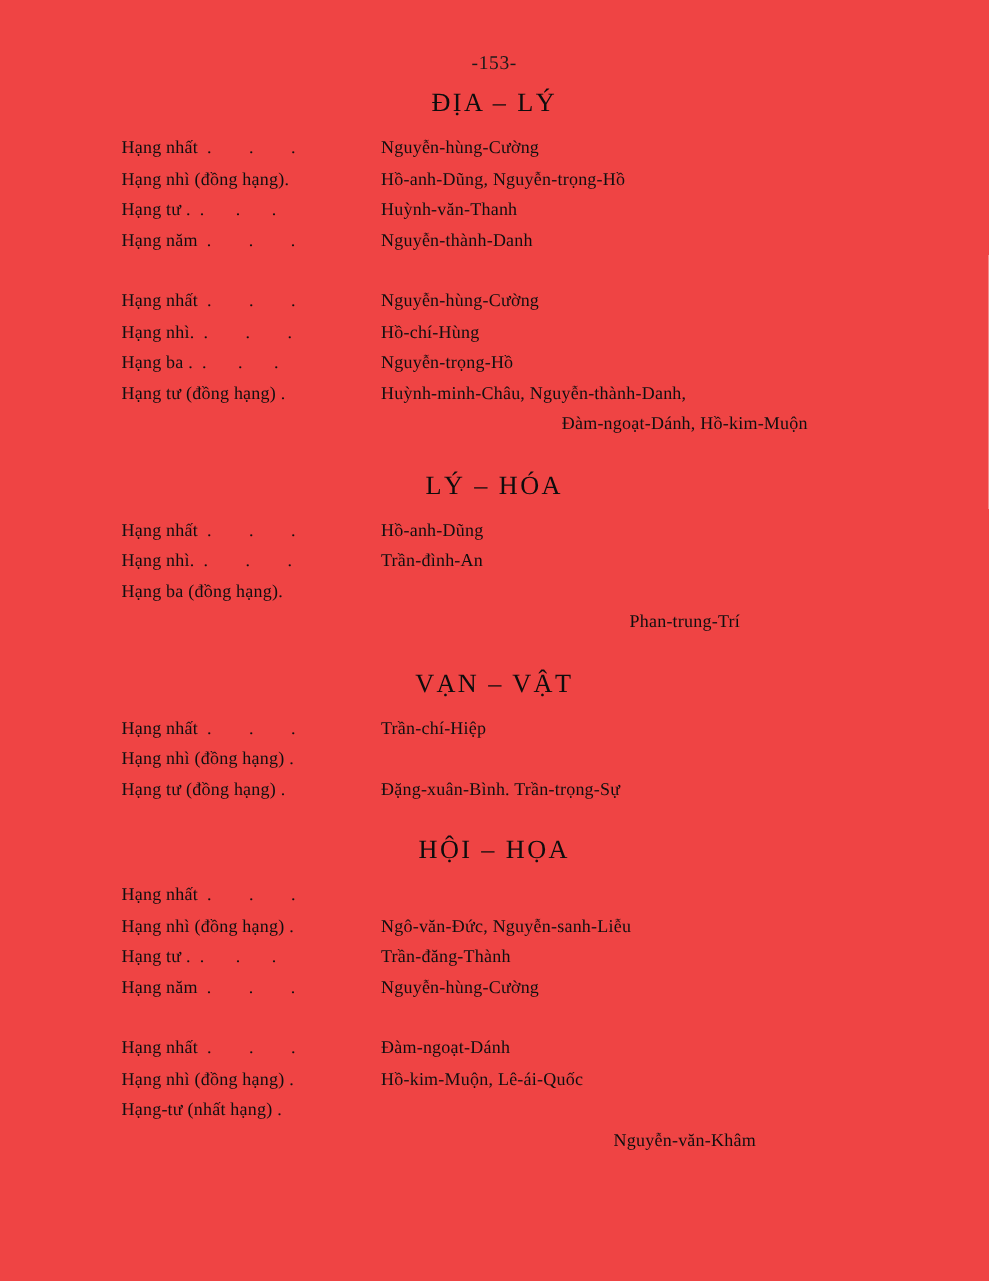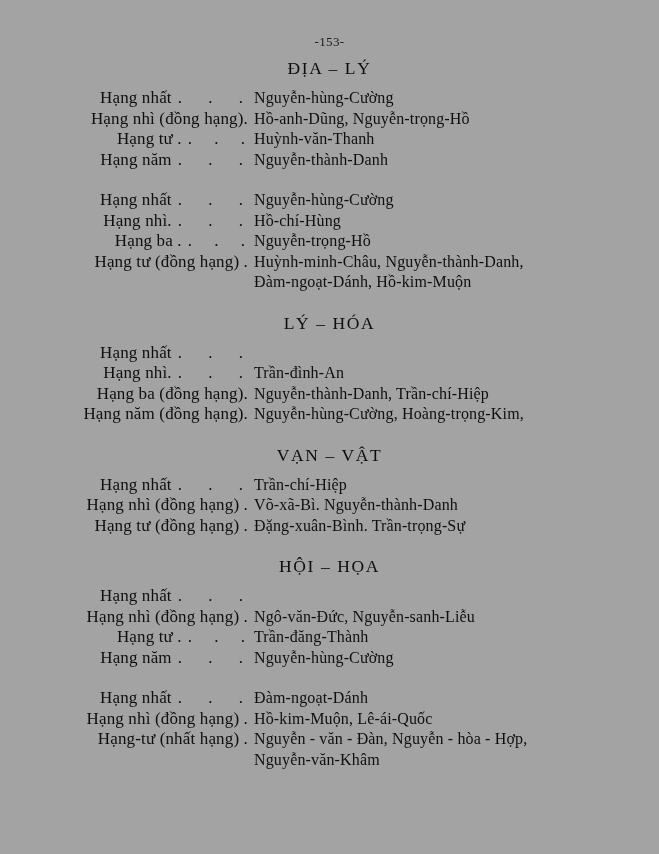--- a/index.html
+++ b/index.html
@@ -12,21 +12,21 @@
     height: 854px;
     position: relative;
     font-family: "Liberation Serif", "DejaVu Serif", serif;
     color: #000000;
     overflow: hidden;
   }
   .page {
     position: relative;
     width: 659px;
     height: 854px;
-    background: #a3a3a3;
+    background: #ef4444;
   }
   .page-number {
     position: absolute;
     top: 34px;
     left: 0;
     width: 659px;
     text-align: center;
     font-size: 13px;
     letter-spacing: 0.4px;
     color: #1a1a1a;
@@ -53,49 +53,49 @@
   }
   .row {
     display: flex;
     align-items: baseline;
     line-height: 20.5px;
     white-space: nowrap;
   }
   .label-cell {
     width: 173px;
     flex: 0 0 173px;
-    font-size: 17px;
+    font-size: 12px;
     letter-spacing: 0.15px;
     color: #0f0f0f;
     position: relative;
     display: flex;
     align-items: baseline;
-    justify-content: flex-end;
   }
   .label-text {
     display: inline-block;
   }
   .leaders {
     display: inline-block;
     margin-left: 6px;
     letter-spacing: 0.2px;
     color: #0f0f0f;
   }
   .leaders.l3 { letter-spacing: 11px; }
   .leaders.l4 { letter-spacing: 9px; }
   .leaders.l1 { letter-spacing: 0px; }
   .names-cell {
-    font-size: 16px;
+    font-size: 12px;
     letter-spacing: 0.15px;
     color: #0f0f0f;
     flex: 1 1 auto;
   }
   .cont-row {
     display: flex;
     line-height: 20.5px;
+    text-align: center;
   }
   .cont-row .label-cell { visibility: hidden; }
   .sec-dia .rows,
   .sec-toan .rows,
   .sec-lyhoa .rows,
   .sec-vanvat .rows,
   .sec-hoihoa .rows,
   .sec-thethao .rows { padding-left: 81px; }
   .spacer-sm { height: 6px; }
 </style>
@@ -184,41 +184,38 @@
     <div class="spacer-sm"></div>
 
     <div class="section sec-lyhoa">
       <div class="section-title">LÝ – HÓA</div>
       <div class="rows">
         <div class="row">
           <span class="label-cell">
               <span class="label-text">Hạng nhất</span>
               <span class="leaders l3">.   .   .</span>
             </span>
+          <span class="names-cell">Hồ-anh-Dũng</span>
         </div>
         <div class="row">
           <span class="label-cell">
               <span class="label-text">Hạng nhì.</span>
               <span class="leaders l3">.   .   .</span>
             </span>
           <span class="names-cell">Trần-đình-An</span>
         </div>
         <div class="row">
           <span class="label-cell">
               <span class="label-text">Hạng  ba (đồng hạng).</span>
               <span class="leaders l1"></span>
             </span>
-          <span class="names-cell">Nguyễn-thành-Danh,  Trần-chí-Hiệp</span>
-        </div>
-        <div class="row">
-          <span class="label-cell">
-              <span class="label-text">Hạng năm (đồng hạng).</span>
-              <span class="leaders l1"></span>
-            </span>
-          <span class="names-cell">Nguyễn-hùng-Cường,  Hoàng-trọng-Kim,</span>
+        </div>
+        <div class="cont-row">
+          <span class="label-cell"></span>
+          <span class="names-cell">Phan-trung-Trí</span>
         </div>
       </div>
     </div>
 
     <div class="spacer-sm"></div>
 
     <div class="section sec-vanvat">
       <div class="section-title">VẠN – VẬT</div>
       <div class="rows">
         <div class="row">
@@ -226,21 +223,20 @@
               <span class="label-text">Hạng nhất</span>
               <span class="leaders l3">.   .   .</span>
             </span>
           <span class="names-cell">Trần-chí-Hiệp</span>
         </div>
         <div class="row">
           <span class="label-cell">
               <span class="label-text">Hạng nhì (đồng hạng) .</span>
               <span class="leaders l1"></span>
             </span>
-          <span class="names-cell">Võ-xã-Bì.   Nguyễn-thành-Danh</span>
         </div>
         <div class="row">
           <span class="label-cell">
               <span class="label-text">Hạng tư (đồng  hạng) .</span>
               <span class="leaders l1"></span>
             </span>
           <span class="names-cell">Đặng-xuân-Bình.   Trần-trọng-Sự</span>
         </div>
       </div>
     </div>
@@ -296,21 +292,20 @@
               <span class="label-text">Hạng nhì (đồng hạng) .</span>
               <span class="leaders l1"></span>
             </span>
           <span class="names-cell">Hồ-kim-Muộn,  Lê-ái-Quốc</span>
         </div>
         <div class="row">
           <span class="label-cell">
               <span class="label-text">Hạng-tư (nhất hạng) .</span>
               <span class="leaders l1"></span>
             </span>
-          <span class="names-cell">Nguyễn - văn - Đàn,   Nguyễn - hòa - Hợp,</span>
         </div>
         <div class="cont-row">
           <span class="label-cell"></span>
           <span class="names-cell">Nguyễn-văn-Khâm</span>
         </div>
       </div>
     </div>
 
   </div>
 </div>

